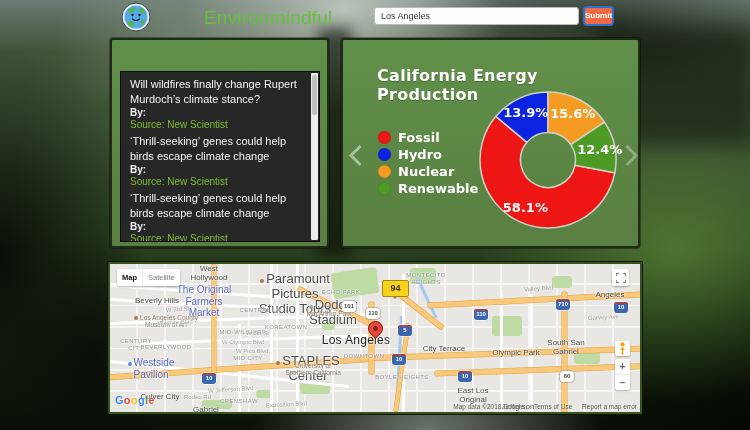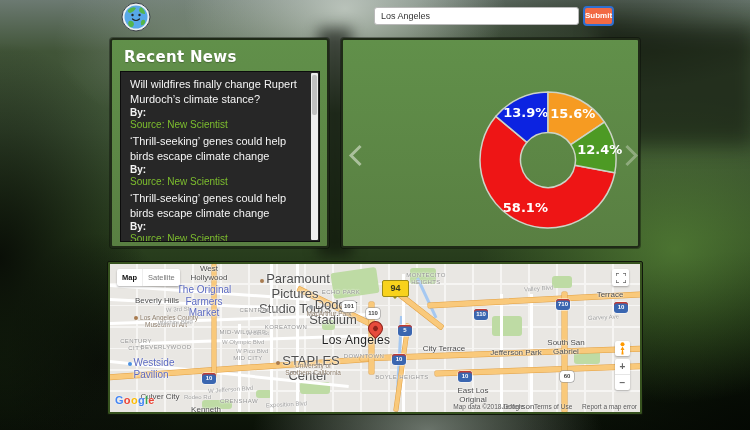--- a/index.html
+++ b/index.html
@@ -125,26 +125,26 @@
       <circle cx="15" cy="15" r="14" fill="#e9eef2" stroke="#3b4046" stroke-width="1"></circle>
       <circle cx="15" cy="15" r="11.5" fill="#57a8e8"></circle>
       <path d="M7 8 Q11 4 15 6 Q13 10 9 11 Q6 10 7 8Z" fill="#55b54a"></path>
       <path d="M20 5 Q24 8 24 12 Q20 12 18 9 Q18 6 20 5Z" fill="#55b54a"></path>
       <path d="M8 19 Q12 18 13 22 Q12 26 9 25 Q6 22 8 19Z" fill="#55b54a"></path>
       <path d="M21 18 Q25 17 24 21 Q22 24 20 23 Q19 20 21 18Z" fill="#55b54a"></path>
       <circle cx="11.5" cy="13" r="1.2" fill="#222"></circle>
       <circle cx="18.5" cy="13" r="1.2" fill="#222"></circle>
       <path d="M11.5 17 Q15 20 18.5 17" stroke="#222" stroke-width="1.2" fill="none" stroke-linecap="round"></path>
     </svg>
+    <span class="brand">Environmindful</span>
     <input class="search" type="text" value="Los Angeles" style="">
     <button class="submit">Submit</button>
   </div>
 
   <div class="panel news-panel">
-    <div class="panel-title news-title">Recent News</div>
     <div class="news-box">
       <div class="news-list">
           <div class="news-item">
             <div class="news-headline">Will wildfires finally change Rupert Murdoch’s climate stance?</div>
             <div class="news-by">By:</div>
             <div class="news-source">Source: New Scientist</div>
           </div>
           <div class="news-item">
             <div class="news-headline">‘Thrill-seeking’ genes could help birds escape climate change</div>
             <div class="news-by">By:</div>
@@ -156,20 +156,39 @@
             <div class="news-source">Source: New Scientist</div>
           </div>
         </div>
       <div class="news-scroll">
         <div class="news-thumb"></div>
       </div>
     </div>
   </div>
 
   <div class="panel chart-panel">
+    <div class="panel-title chart-title">California Energy Production</div>
+    <ul class="legend">
+        <li>
+          <span class="dot" style="background: rgb(238, 21, 21);"></span>
+          <span class="lab">Fossil</span>
+        </li>
+        <li>
+          <span class="dot" style="background: rgb(12, 35, 225);"></span>
+          <span class="lab">Hydro</span>
+        </li>
+        <li>
+          <span class="dot" style="background: rgb(246, 155, 34);"></span>
+          <span class="lab">Nuclear</span>
+        </li>
+        <li>
+          <span class="dot" style="background: rgb(77, 154, 36);"></span>
+          <span class="lab">Renewable</span>
+        </li>
+      </ul>
     <div class="donut-wrap">
       <svg id="donut-svg" width="154" height="154" viewBox="0 0 154 154">
           <path d="M143.79553304955084 89.74192939182926 A68 68 0 1 1 24.878475536964167 33.32681958399231 L55.92144231274286 59.33805203764395 A27.5 27.5 0 1 0 104.01289939503894 82.15298615110743 Z" fill="#ee1515" stroke="#ccd3c6" stroke-width="1.5" stroke-linejoin="round"></path>
           <text x="54.390306405862006" y="129.1588318738426" text-anchor="middle" class="donut-label">58.1%</text>
           <path d="M24.878475536964167 33.32681958399231 A68 68 0 0 1 76.99999999999999 9 L77 49.5 A27.5 27.5 0 0 0 55.92144231274286 59.33805203764395 Z" fill="#0c23e1" stroke="#ccd3c6" stroke-width="1.5" stroke-linejoin="round"></path>
           <text x="54.69020000375026" y="33.70004891082695" text-anchor="middle" class="donut-label">13.9%</text>
           <path d="M76.99999999999999 9 A68 68 0 0 1 133.4805211453152 39.13245807880317 L99.84138722788484 61.685920546574806 A27.5 27.5 0 0 0 77 49.5 Z" fill="#f69b22" stroke="#ccd3c6" stroke-width="1.5" stroke-linejoin="round"></path>
           <text x="101.82963242172123" y="34.95913780555618" text-anchor="middle" class="donut-label">15.6%</text>
           <path d="M133.4805211453152 39.13245807880317 A68 68 0 0 1 143.79553304955084 89.74192939182919 L104.01289939503894 82.15298615110738 A27.5 27.5 0 0 0 99.84138722788484 61.685920546574806 Z" fill="#4d9a24" stroke="#ccd3c6" stroke-width="1.5" stroke-linejoin="round"></path>
           <text x="128.68735401326902" y="70.96529852786502" text-anchor="middle" class="donut-label">12.4%</text>
@@ -226,23 +245,23 @@
       <div id="map-labels">
           <div class="map-label ml-city" style="left: 74px; top: 0px; width: 50px;">West Hollywood</div>
           <div class="map-label ml-poidark" style="left: 146px; top: 8px; width: 78px;"><span style="display: inline-block; width: 4px; height: 4px; border-radius: 50%; margin-right: 2px; background: rgb(168, 123, 80);"></span>Paramount Pictures Studio Tours</div>
           <div class="map-label ml-poiblue" style="left: 62px; top: 20px; width: 64px;">The Original Farmers Market</div>
           <div class="map-label ml-city" style="left: 20px; top: 32px; width: 54px;">Beverly Hills</div>
           <div class="map-label ml-poi" style="left: 16px; top: 50px; width: 80px;"><span style="display: inline-block; width: 4px; height: 4px; border-radius: 50%; margin-right: 2px; background: rgb(168, 123, 80);"></span>Los Angeles County Museum of Art</div>
           <div class="map-label ml-hood" style="left: 126px; top: 43px; width: 48px;">CENTRAL LA</div>
           <div class="map-label ml-hood" style="left: 210px; top: 25px; width: 42px;">ECHO PARK</div>
           <div class="map-label ml-poidark" style="left: 192px; top: 34px; width: 62px;"><span style="display: inline-block; width: 4px; height: 4px; border-radius: 50%; margin-right: 2px; background: rgb(154, 160, 166);"></span>Dodger Stadium</div>
           <div class="map-label ml-hood" style="left: 292px; top: 8px; width: 48px;">MONTECITO HEIGHTS</div>
-          <div class="map-label ml-city" style="left: 474px; top: 26px; width: 52px;">Terrace</div>
+          <div class="map-label ml-city" style="left: 474px; top: 26px; width: 52px;">Angeles</div>
           <div class="map-label ml-street" style="left: 414px; top: 21px; width: 42px; transform: rotate(-4deg);">Valley Blvd</div>
-          <div class="map-label ml-city" style="left: 374px; top: 84px; width: 64px;">Jefferson Park</div>
+          <div class="map-label ml-city" style="left: 374px; top: 84px; width: 64px;">Olympic Park</div>
           <div class="map-label ml-poi" style="left: 194px; top: 46px; width: 50px;">MacArthur Park</div>
           <div class="map-label ml-hood" style="left: 152px; top: 60px; width: 48px;">KOREATOWN</div>
           <div class="map-label ml-hood" style="left: 106px; top: 65px; width: 54px;">MID-WILSHIRE</div>
           <div class="map-label ml-street" style="left: 56px; top: 42px; width: 34px; transform: rotate(-3deg);">W 3rd St</div>
           <div class="map-label ml-street" style="left: 48px; top: 55px; width: 46px; transform: rotate(-3deg);">Wilshire Blvd</div>
           <div class="map-label ml-street" style="left: 136px; top: 66px; width: 32px;">W 8th St</div>
           <div class="map-label ml-street" style="left: 112px; top: 75px; width: 56px;">W Olympic Blvd</div>
           <div class="map-label ml-street" style="left: 126px; top: 84px; width: 42px;">W Pico Blvd</div>
           <div class="map-label ml-hood" style="left: 2px; top: 74px; width: 48px;">CENTURY CITY</div>
           <div class="map-label ml-hood" style="left: 30px; top: 80px; width: 52px;">BEVERLYWOOD</div>
@@ -252,21 +271,21 @@
           <div class="map-label ml-citylg" style="left: 208px; top: 70px; width: 76px;">Los Angeles</div>
           <div class="map-label ml-hood" style="left: 232px; top: 89px; width: 44px;">DOWNTOWN</div>
           <div class="map-label ml-poi" style="left: 174px; top: 98px; width: 58px;">University of Southern California</div>
           <div class="map-label ml-hood" style="left: 264px; top: 110px; width: 56px;">BOYLE HEIGHTS</div>
           <div class="map-label ml-city" style="left: 310px; top: 80px; width: 48px;">City Terrace</div>
           <div class="map-label ml-city" style="left: 338px; top: 122px; width: 50px;">East Los Original</div>
           <div class="map-label ml-city" style="left: 384px; top: 138px; width: 48px;">Jefferson</div>
           <div class="map-label ml-city" style="left: 434px; top: 74px; width: 44px;">South San Gabriel</div>
           <div class="map-label ml-city" style="left: 26px; top: 128px; width: 48px;">Culver City</div>
           <div class="map-label ml-hood" style="left: 106px; top: 134px; width: 46px;">CRENSHAW</div>
-          <div class="map-label ml-city" style="left: 78px; top: 141px; width: 36px;">Kenneth</div>
+          <div class="map-label ml-city" style="left: 78px; top: 141px; width: 36px;">Gabriel</div>
           <div class="map-label ml-street" style="left: 156px; top: 137px; width: 54px; transform: rotate(-3deg);">Exposition Blvd</div>
           <div class="map-label ml-street" style="left: 98px; top: 122px; width: 58px; transform: rotate(-4deg);">W Jefferson Blvd</div>
           <div class="map-label ml-street" style="left: 74px; top: 130px; width: 34px;">Rodeo Rd</div>
           <div class="map-label ml-street" style="left: 478px; top: 50px; width: 40px; transform: rotate(-3deg);">Garvey Ave</div>
         </div>
       <div id="map-shields">
           <div class="shield sh-us" style="left: 232px; top: 37px;">101</div>
           <div class="shield sh-us" style="left: 256px; top: 44px;">110</div>
           <div class="shield sh-int" style="left: 288px; top: 61px;">5</div>
           <div class="shield sh-int" style="left: 364px; top: 45px;">110</div>

